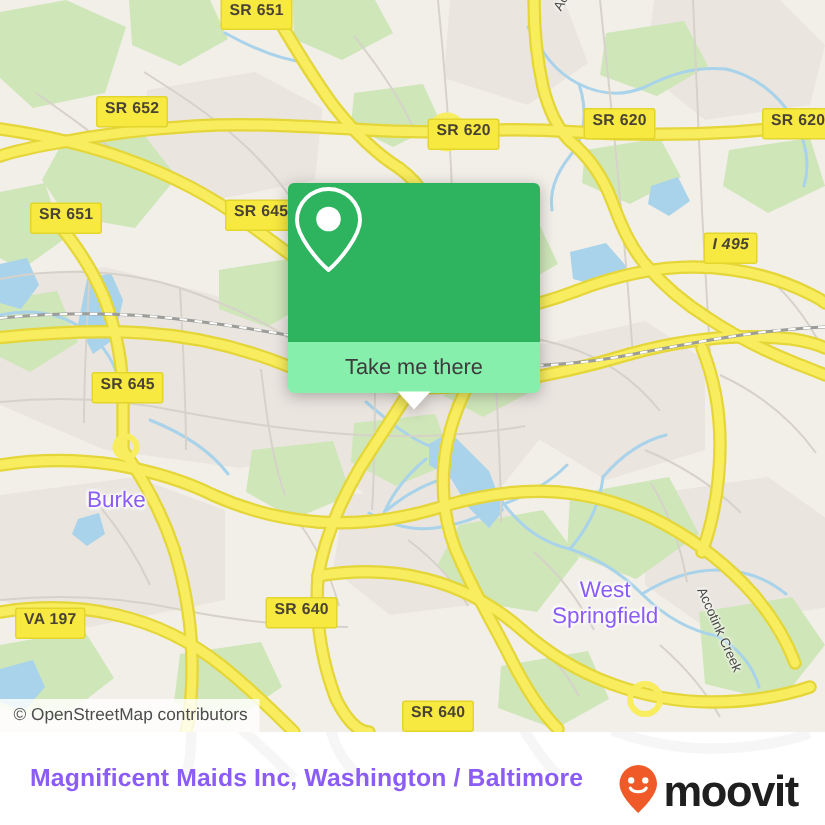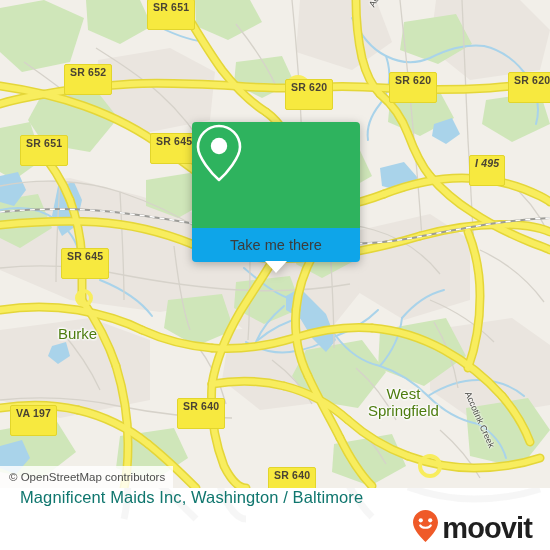--- a/index.html
+++ b/index.html
@@ -9,49 +9,49 @@
     background:#ffffff;
   }
   #app{position:relative;width:550px;height:550px;overflow:hidden;}
 
   
   .map{position:absolute;left:0;top:0;width:550px;height:488px;overflow:hidden;background:#f2efe9;}
   .map svg{position:absolute;left:0;top:0;}
 
   
   .place-label{
-    position:absolute;color:#4d7c0f;font-weight:400;
+    position:absolute;color:#8b5cf6;font-weight:400;
     text-align:center;line-height:1.12;
     text-shadow:0 0 3px #fff,0 0 3px #fff,0 0 3px #fff,1px 1px 2px #fff,-1px -1px 2px #fff;
     white-space:pre;pointer-events:none;
   }
   .water-label{
     position:absolute;color:#4a4a46;font-size:9px;font-weight:400;white-space:nowrap;
     text-shadow:0 0 3px #fff,0 0 3px #fff,0 0 2px #fff;
   }
 
   
   .shield{
     position:absolute;background:#f7e93f;border:1.5px solid #e2d52c;
     border-radius:2px;color:#4a4334;font-size:10.5px;font-weight:bold;
-    padding:2px 5px 16px 5px;line-height:11px;white-space:nowrap;letter-spacing:.2px;
+    padding:2px 5px 6px 5px;line-height:11px;white-space:nowrap;letter-spacing:.2px;
     box-sizing:border-box;
   }
 
   
   .popup{
     position:absolute;left:192px;top:122px;width:168px;
     filter:drop-shadow(0 2px 5px rgba(0,0,0,.28));
   }
   .popup-top{
     height:106px;border-radius:4px 4px 0 0;
     display:flex;align-items:center;justify-content:center;
   }
   .popup-bottom{
-    height:34px;background:#0ea5e9;border-radius:0 0 4px 4px;
+    height:34px;background:#86efac;border-radius:0 0 4px 4px;
     display:flex;align-items:center;justify-content:center;
     color:#3c3c3c;font-size:14.5px;
   }
   .popup-tip{
     position:absolute;left:50%;bottom:-11px;margin-left:-11px;
     width:0;height:0;border-left:11px solid transparent;border-right:11px solid transparent;
     border-top:12px solid #ffffff;
   }
   .pin-icon svg{display:block;}
 
@@ -63,22 +63,22 @@
     color:#4d4d4d;font-size:11.5px;white-space:nowrap;box-sizing:border-box;
   }
 
   
   .footer{
     position:absolute;left:0;top:488px;width:550px;height:62px;
     background:#ffffff;overflow:hidden;
   }
   .footer-watermark{position:absolute;left:0;top:-488px;opacity:.055;}
   .footer-title{
-    position:absolute;left:20px;top:0;height:62px;display:flex;
-    color:#0f766e;font-size:16.5px;letter-spacing:.1px;white-space:nowrap;
+    position:absolute;left:20px;top:0;height:62px;display:flex;align-items:center;
+    color:#8b5cf6;font-size:16.5px;letter-spacing:.1px;white-space:nowrap;font-weight:bold;
   }
   .brand{
     position:absolute;right:18px;top:0;height:80px;display:flex;align-items:center;gap:3px;
   }
   .brand-word{color:#1f1f1f;font-size:29px;font-weight:bold;letter-spacing:-.9px;line-height:29px;}
 </style>
 </head>
 <body>
 
 <div id="app">

